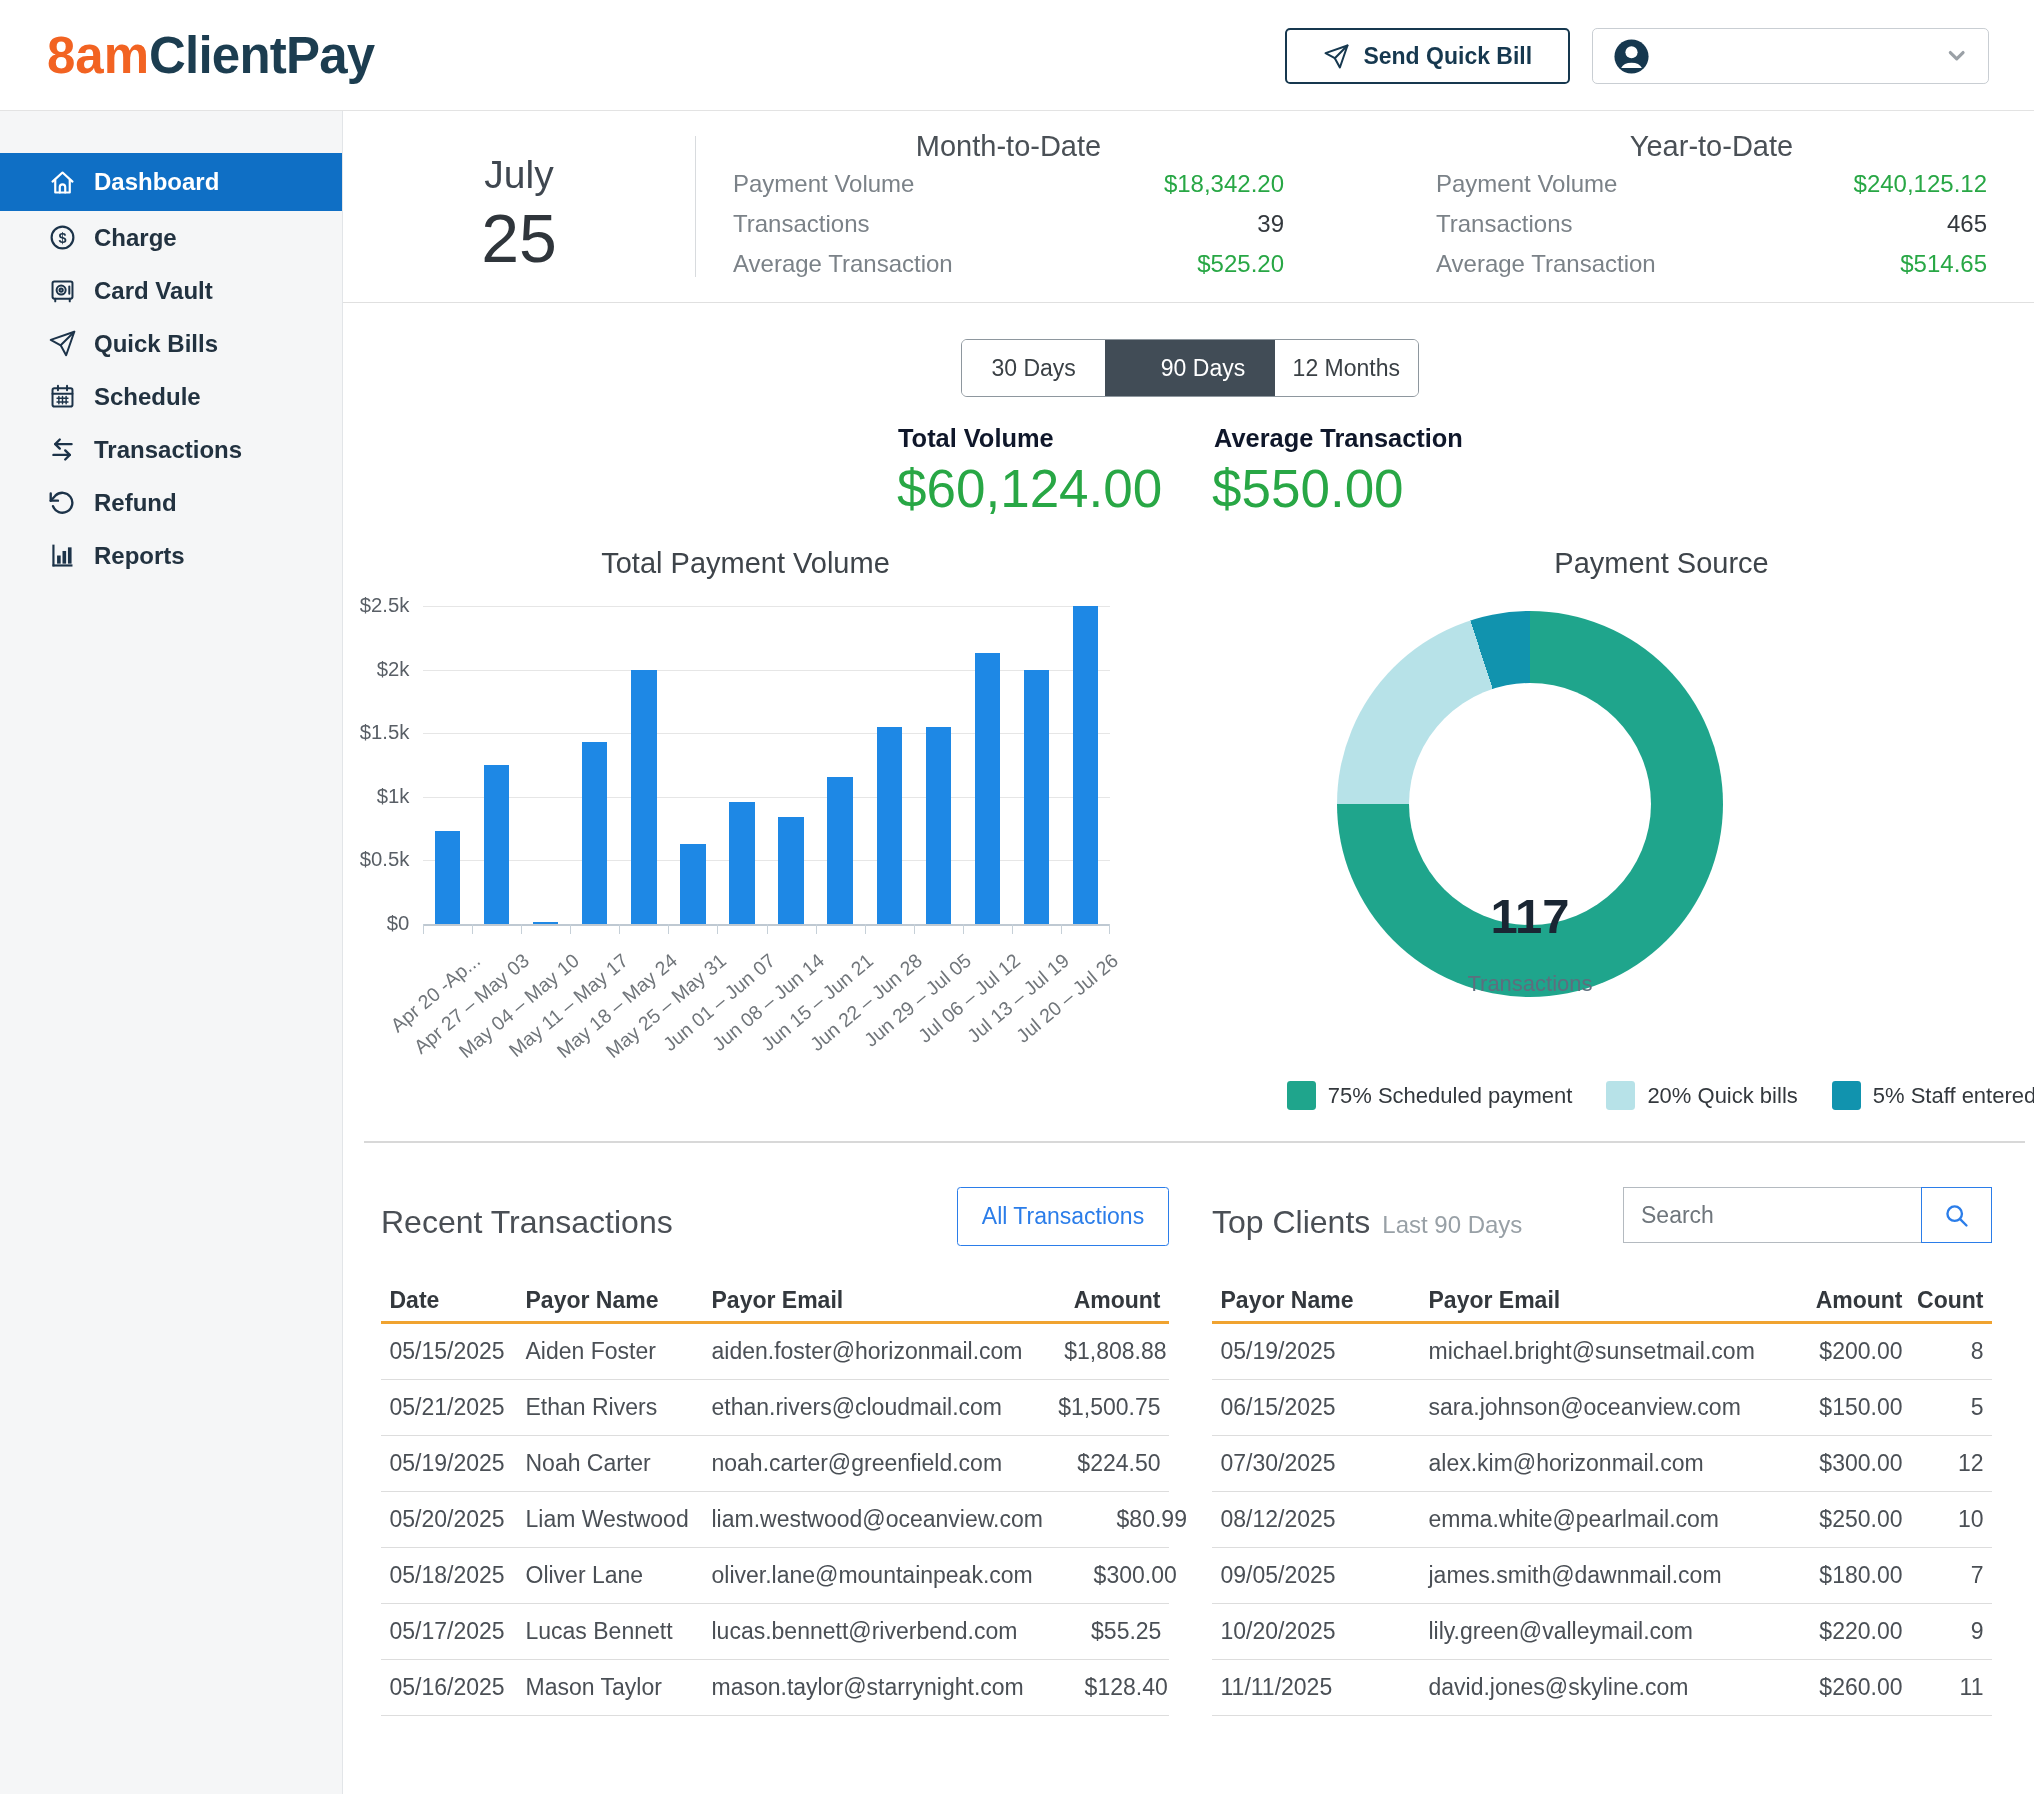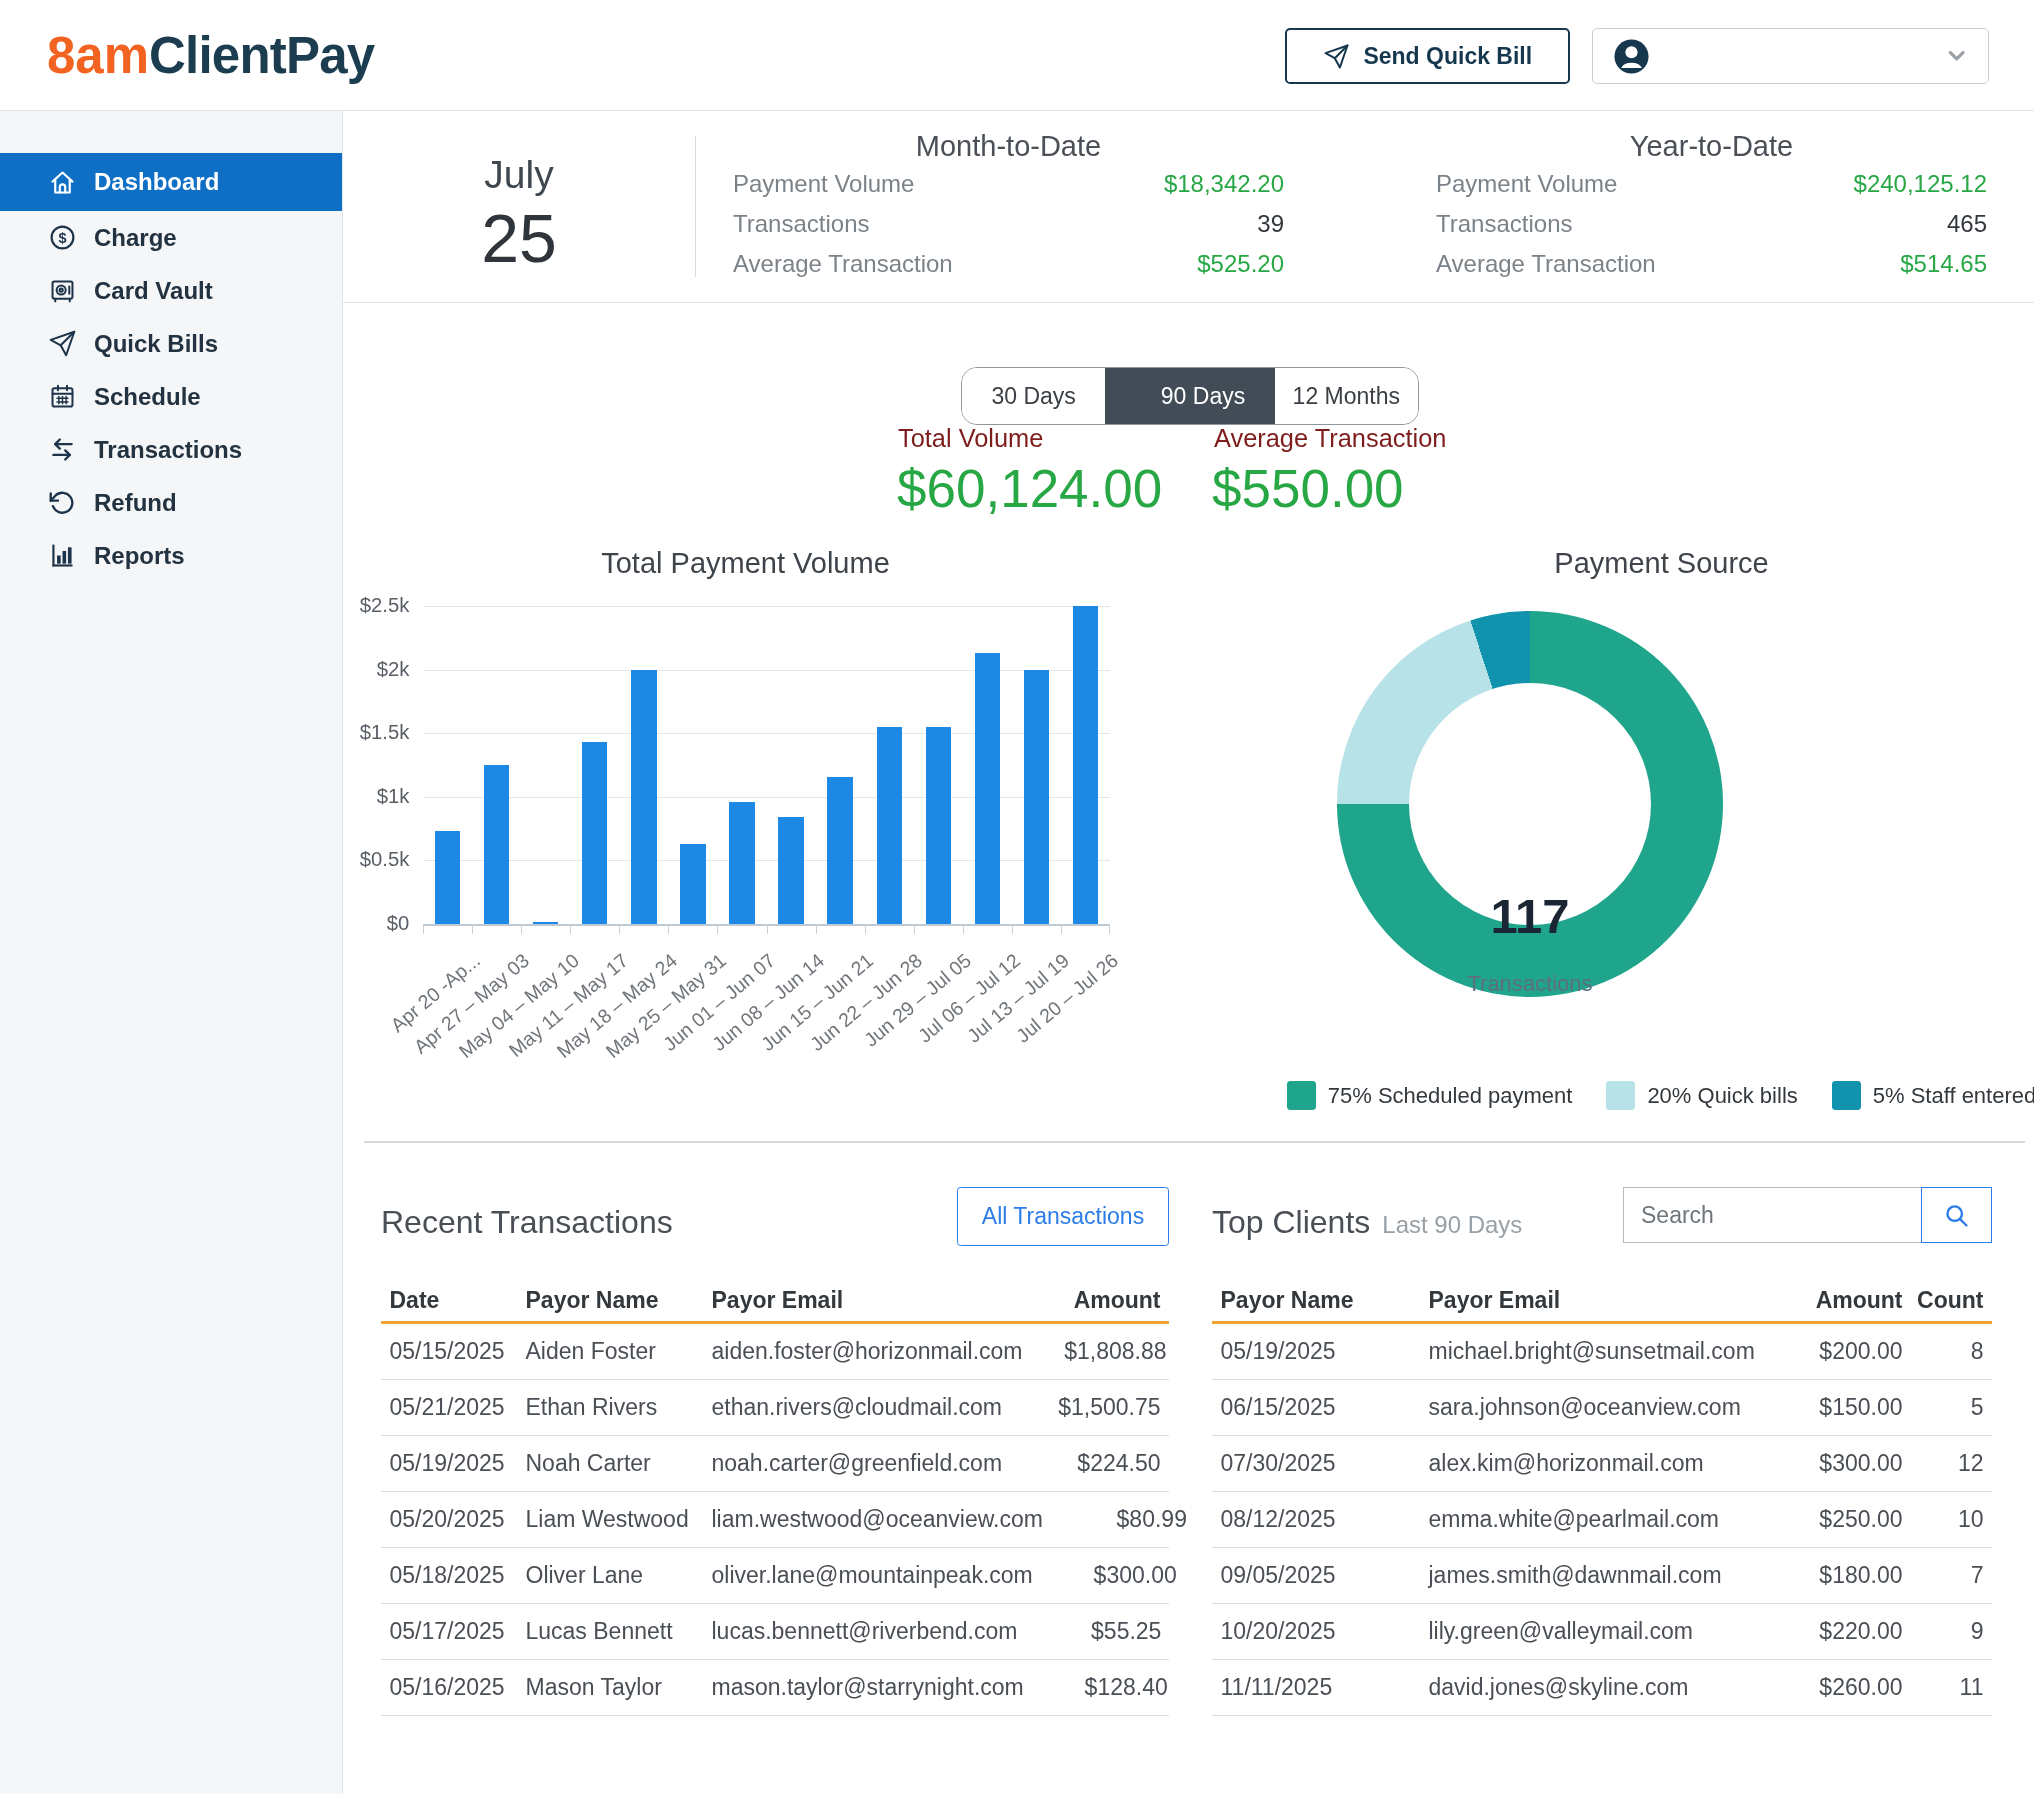--- a/index.html
+++ b/index.html
@@ -36,26 +36,26 @@
   .stat-row{position:absolute;height:37px;display:flex;align-items:center;justify-content:space-between;}
   .stat-row.mtd{left:390px;width:551px;}
   .stat-row.ytd{left:1093px;width:551px;}
   .stat-row.r1{top:54px}.stat-row.r2{top:94px}.stat-row.r3{top:134px}
   .stat-label{font-size:24px;color:#7B8288;}
   .stat-value{font-size:24px;}
   .stat-value.green{color:#28A745;}
   .stat-value.dark{color:#33383D;}
 
   
-  .tabs{position:absolute;left:961px;top:339px;width:458px;height:58px;border:1.7px solid #8E979E;border-radius:16px;display:flex;overflow:hidden;background:#fff;margin-top:28px;}
+  .tabs{position:absolute;left:961px;top:339px;width:458px;height:58px;border:1.7px solid #8E979E;border-radius:6px;display:flex;overflow:hidden;background:#fff;}
   .tab{flex:1;display:flex;align-items:center;justify-content:center;font-size:23px;color:#3A4045;cursor:pointer;background:#fff;}
   .tab.selected{background:#414C56;color:#fff;padding-left:26px;}
 
   
-  .sum-label{position:absolute;top:424px;font-size:25.4px;color:#7f1d1d;}
+  .sum-label{position:absolute;top:424px;font-size:25.4px;color:#0f172a;font-weight:bold;}
   .sum-label.tv{left:898px;} .sum-label.avg{left:1214px;}
   .sum-value{position:absolute;top:458px;font-size:53px;color:#28A745;}
   .sum-value.tv{left:897px;} .sum-value.avg{left:1212px;}
 
   
   .bar-card{position:absolute;left:364px;top:547px;width:763px;height:593px;}
   .chart-title{width:100%;text-align:center;font-size:29px;color:#3E444A;}
   .plot{position:absolute;left:59px;top:59px;width:687px;height:318px;}
   .grid{position:absolute;inset:0;display:flex;flex-direction:column;justify-content:space-between;}
   .grid-row{height:0;position:relative;}

